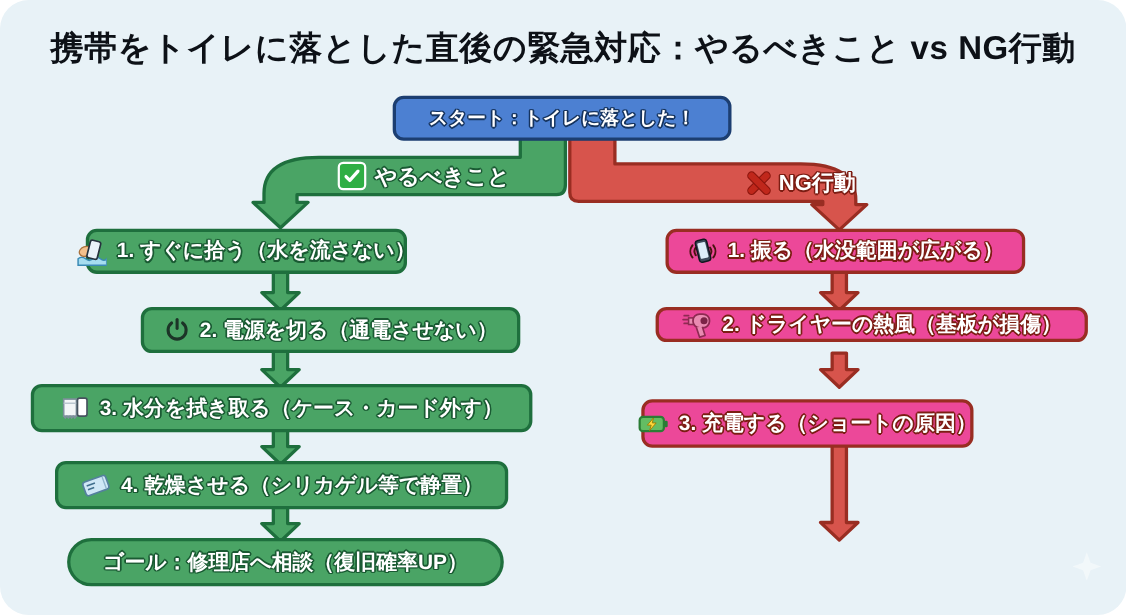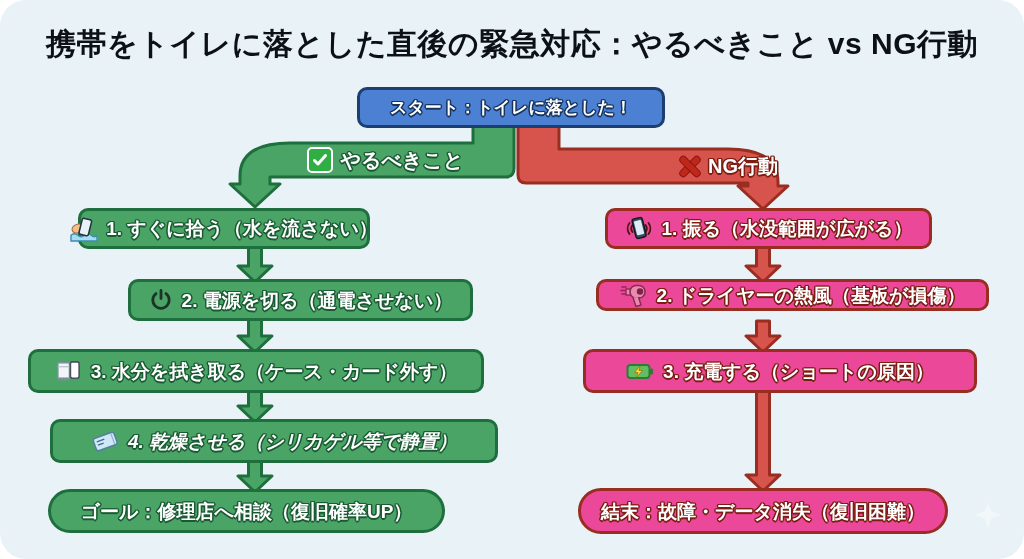--- a/index.html
+++ b/index.html
@@ -117,35 +117,35 @@
       <svg width="27" height="27" viewBox="0 0 28 28">
         <rect x="3" y="5" width="12" height="16" fill="#f2f5f7" stroke="#7e8f9c" stroke-width="1.5"></rect>
         <line x1="3" y1="9" x2="15" y2="9" stroke="#b9c6cf" stroke-width="1.4"></line>
         <path d="M3 21 l1.5 2 l1.5 -2 l1.5 2 l1.5 -2 l1.5 2 l1.5 -2 l1.5 2 l1.5 -2" fill="none" stroke="#7e8f9c" stroke-width="1.2"></path>
         <rect x="16" y="4" width="9" height="17" rx="2" fill="#ffffff" stroke="#46525e" stroke-width="1.6"></rect>
       </svg>
     </span>
     <span class="lbl t-green">3. 水分を拭き取る（ケース・カード外す）</span>
   </div>
 
-  <div class="node green" style="left:50px;top:419px;width:448px;height:44px;font-style:italic;">
+  <div class="node green" style="left:50px;top:419px;width:412px;height:44px;">
     <span class="icon">
       <svg width="28" height="26" viewBox="0 0 28 26">
         <g transform="rotate(-20 14 13)">
           <rect x="3" y="7" width="22" height="13" rx="2.5" fill="#cfe7f6" stroke="#54809d" stroke-width="1.5"></rect>
           <line x1="6" y1="11" x2="14" y2="11" stroke="#3f6e8d" stroke-width="1.4"></line>
           <line x1="6" y1="14.5" x2="12" y2="14.5" stroke="#3f6e8d" stroke-width="1.4"></line>
           <line x1="22" y1="8" x2="22" y2="19" stroke="#8fb4cb" stroke-width="1.2"></line>
         </g>
       </svg>
     </span>
     <span class="lbl t-green">4. 乾燥させる（シリカゲル等で静置）</span>
   </div>
 
-  <div class="node green pill" style="left:48px;top:489px;width:397px;height:44px;">
+  <div class="node green pill" style="left:61px;top:489px;width:397px;height:44px;">
     <span class="lbl t-green">ゴール：修理店へ相談（復旧確率UP）</span>
   </div>
 
   <div class="node red" style="left:605px;top:208px;width:327px;height:41px;">
     <span class="icon">
       <svg width="28" height="27" viewBox="0 0 28 27">
         <path d="M4.5 8 a9 9 0 0 0 0 11" fill="none" stroke="#4a1410" stroke-width="1.8" stroke-linecap="round"></path>
         <path d="M7.5 10 a6 6 0 0 0 0 7" fill="none" stroke="#4a1410" stroke-width="1.8" stroke-linecap="round"></path>
         <path d="M23.5 8 a9 9 0 0 1 0 11" fill="none" stroke="#4a1410" stroke-width="1.8" stroke-linecap="round"></path>
         <path d="M20.5 10 a6 6 0 0 1 0 7" fill="none" stroke="#4a1410" stroke-width="1.8" stroke-linecap="round"></path>
@@ -166,31 +166,28 @@
         <line x1="2" y1="13" x2="6" y2="13" stroke="#8e2a52" stroke-width="1.6" stroke-linecap="round"></line>
         <rect x="6" y="8" width="5" height="6" fill="#e98ab1" stroke="#8e2a52" stroke-width="1.4"></rect>
         <rect x="10" y="4.5" width="15" height="12.5" rx="6" fill="#e98ab1" stroke="#8e2a52" stroke-width="1.6"></rect>
         <circle cx="20" cy="10.5" r="3.2" fill="#7c2347"></circle>
         <path d="M13 16.5 l3 9 l5 -1.5 l-2.5 -8" fill="#e98ab1" stroke="#8e2a52" stroke-width="1.5" stroke-linejoin="round"></path>
       </svg>
     </span>
     <span class="lbl t-red">2. ドライヤーの熱風（基板が損傷）</span>
   </div>
 
-  <div class="node red" style="left:583px;top:349px;width:394px;height:44px;align-items:center;">
+  <div class="node red" style="left:583px;top:363px;width:302px;height:44px;align-items:center;">
     <span class="icon">
       <svg width="28" height="24" viewBox="0 0 28 24">
         <rect x="1.5" y="6" width="22" height="13" rx="3" fill="#63bd63" stroke="#2a7d35" stroke-width="2"></rect>
         <rect x="24" y="9.5" width="3" height="6" rx="1.2" fill="#2a7d35"></rect>
         <polygon points="14,7 8.5,13.5 12,13.5 10.5,18.5 16.5,11.5 13,11.5" fill="#ffd93b" stroke="#9a7a00" stroke-width="0.8"></polygon>
       </svg>
     </span>
     <span class="lbl t-red">3. 充電する（ショートの原因）</span>
   </div>
 
-  <div class="node red pill" style="left:578px;top:488px;width:370px;height:46px;">
-    <span class="lbl t-red">結末：故障・データ消失（復旧困難）</span>
-  </div>
 
   <svg class="sparkle" width="26" height="26" viewBox="0 0 20 20">
     <path d="M10 0 L12.6 7.4 L20 10 L12.6 12.6 L10 20 L7.4 12.6 L0 10 L7.4 7.4 Z" fill="#ffffff" opacity="0.7"></path>
   </svg>
 </div>
 
 </body></html>

